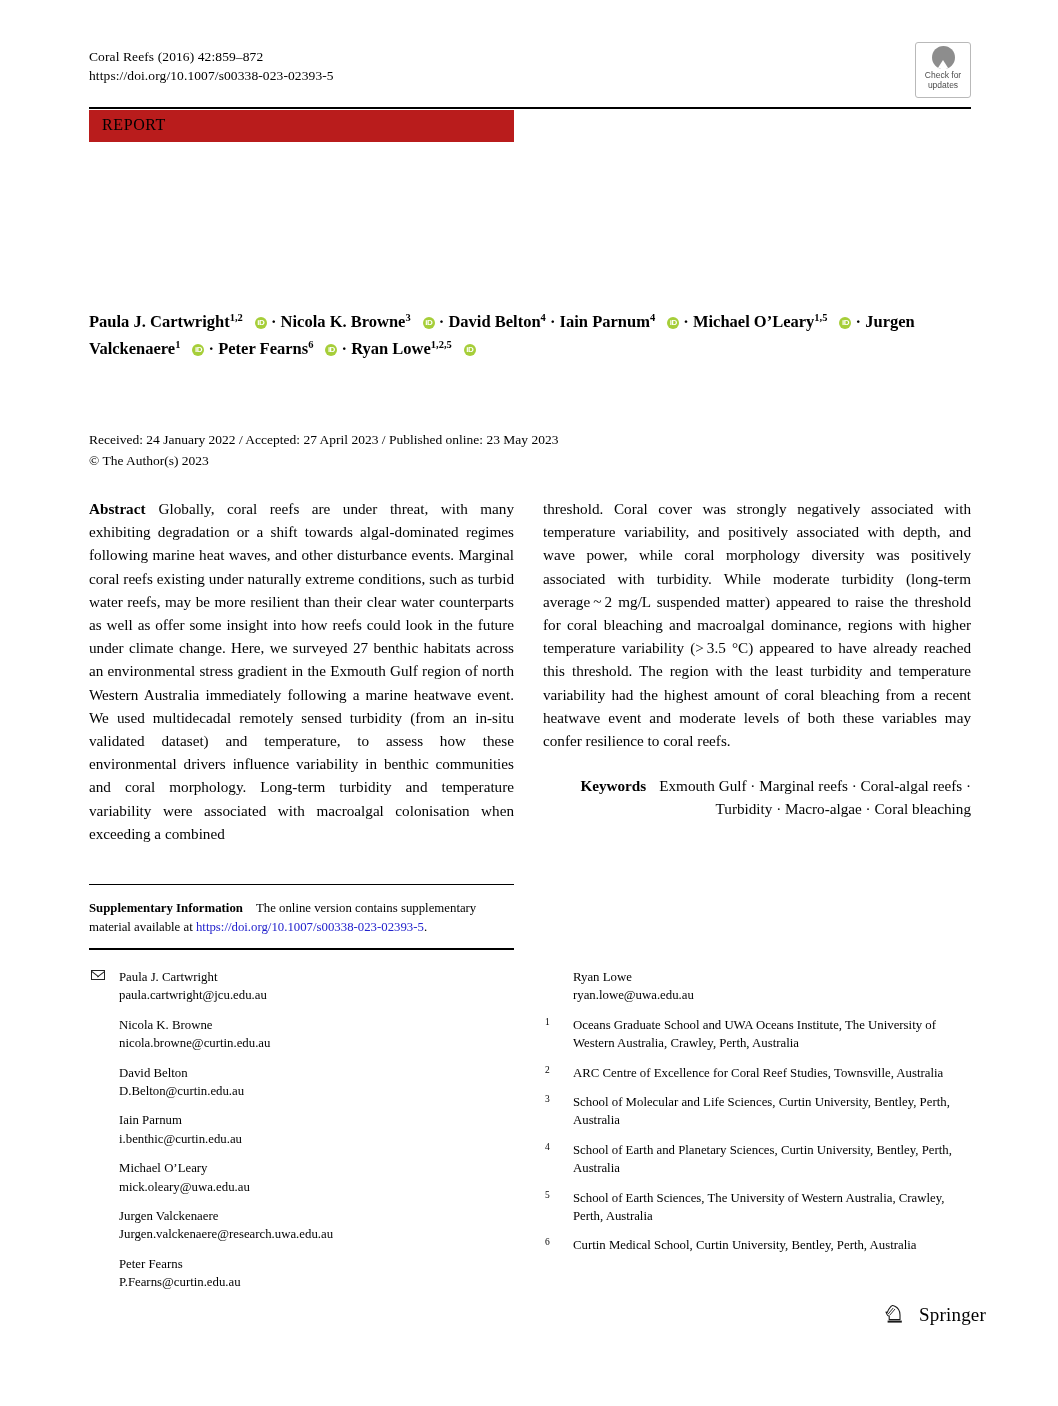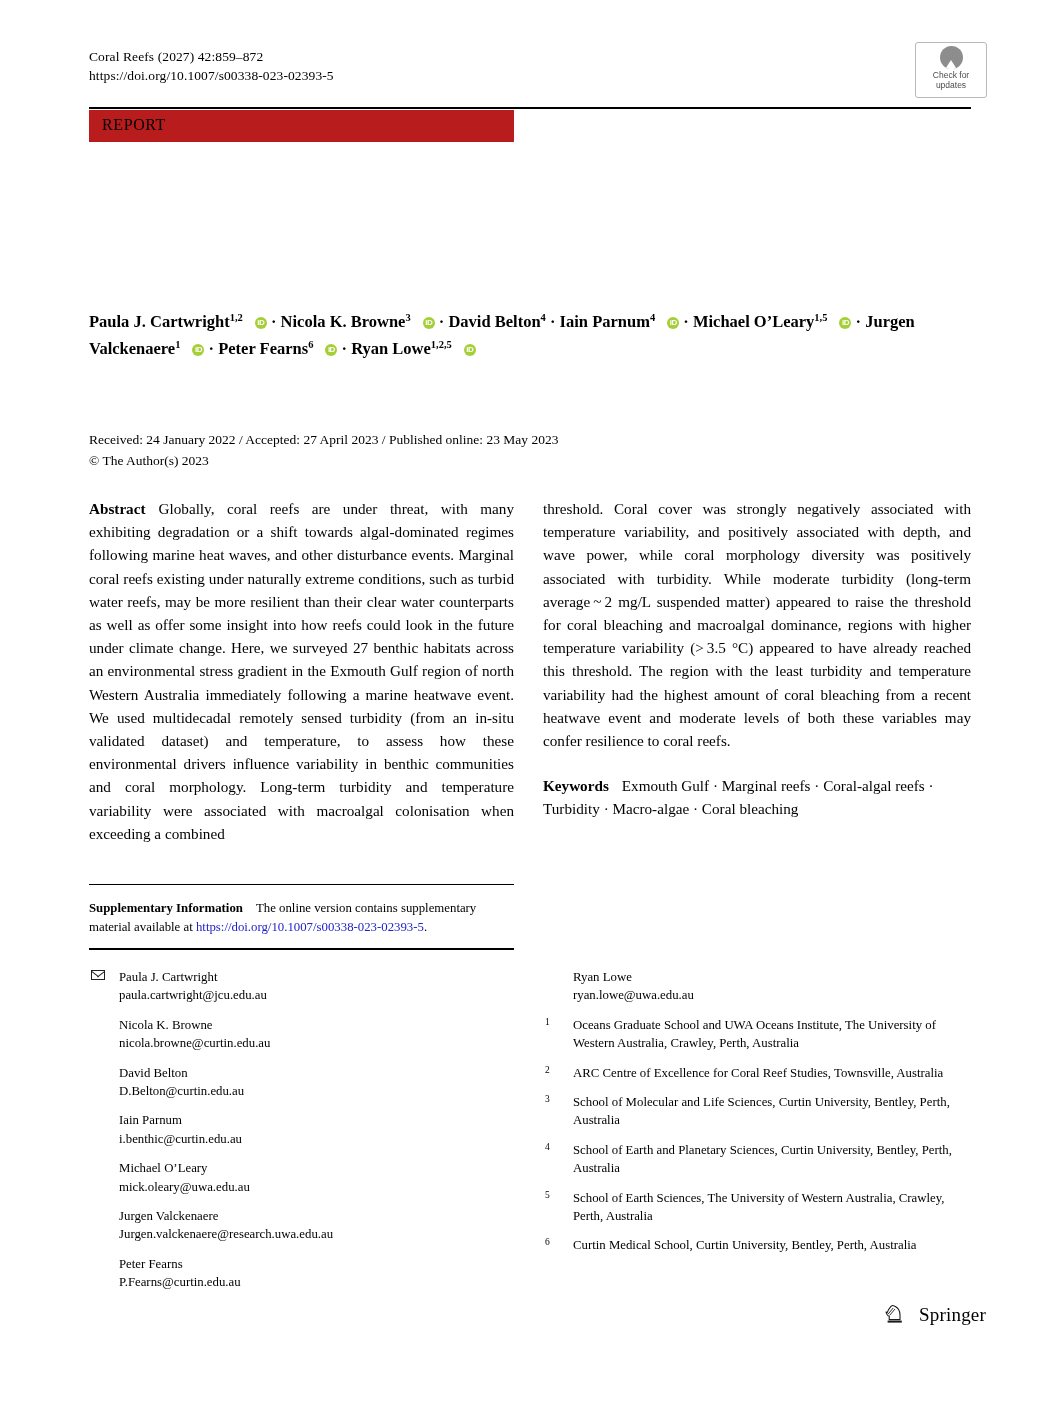--- a/index.html
+++ b/index.html
@@ -30,21 +30,21 @@
     font-size: 13.5px;
     line-height: 19px;
     letter-spacing: 0.1px;
   }
   .hdr-meta div { white-space: nowrap; }
 
   .crossmark {
     position: absolute;
     left: 915px;
     top: 42px;
-    width: 72px;
+    width: 56px;
     height: 56px;
     border: 1px solid #b9b9b9;
     border-radius: 3px;
     background: #ffffff;
     display: flex;
     flex-direction: column;
     align-items: center;
     justify-content: flex-start;
     padding-top: 3px;
     box-sizing: border-box;
@@ -174,21 +174,21 @@
     text-align: justify;
     text-justify: inter-word;
   }
   .abstract-body b { font-weight: bold; }
   .lbl-gap { display: inline-block; width: 13px; }
 
   .keywords {
     margin-top: 22px;
     font-size: 15.2px;
     line-height: 23.2px;
-    text-align: left;
+    text-align: right;
   }
 
   
   .supp {
     position: absolute;
     left: 89px;
     top: 884px;
     width: 425px;
   }
   .supp-rule {
@@ -273,21 +273,21 @@
     font-size: 19px;
     letter-spacing: 0.2px;
   }
 </style>
 </head>
 <body>
 
 <div class="page">
 
   <div class="hdr-meta">
-    <div>Coral Reefs (2027) 42:859–872</div>
+    <div>Coral Reefs (2016) 42:859–872</div>
     <div>https://doi.org/10.1007/s00338-023-02393-5</div>
   </div>
 
   <div class="crossmark">
     <div class="cm-circle"></div>
     <div class="cm-t1">Check for</div>
     <div class="cm-t2">updates</div>
   </div>
 
   <div class="rule-top"></div>

